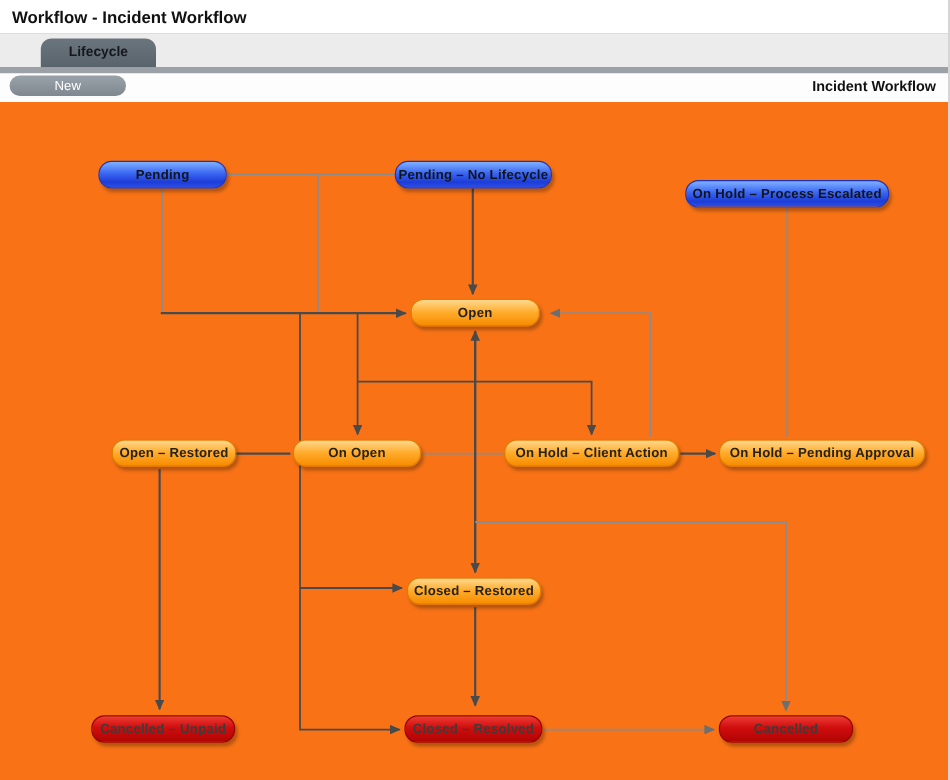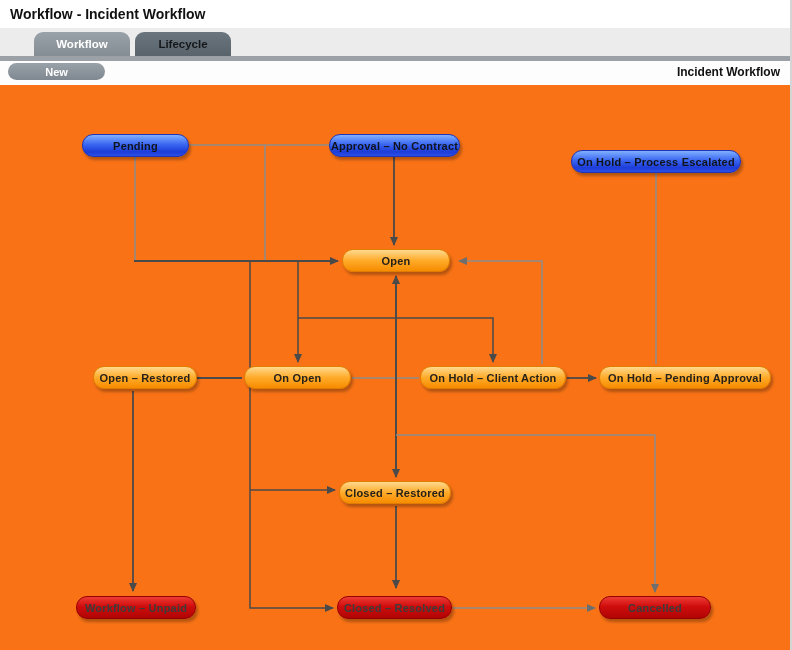--- a/index.html
+++ b/index.html
@@ -18,21 +18,21 @@
     height:24px; min-width:96px; padding:0 18px; border-radius:9px 9px 0 0;
     font-size:11.5px; font-weight:bold; display:flex; align-items:center; justify-content:center;
     cursor:default;
   }
   .tab.active { background:linear-gradient(180deg,#9aa2a9,#848d94); color:#ffffff; }
   .tab.inactive { background:linear-gradient(180deg,#6b757d,#59636b); color:#15181b; }
   #divider-bar { position:absolute; left:0; top:56px; width:100%; height:5px; background:#9ba1a6; }
   #toolbar { position:absolute; left:0; top:61px; width:100%; height:24px; background:#fdfdfd; }
   #new-button {
     position:absolute; left:8px; top:2px; width:97px; height:17px; border-radius:9px;
-    background:linear-gradient(180deg,#9aa2a9,#7f8890); color:#ffffff; font-size:11px; font-weight:bold;
+    background:linear-gradient(180deg,#9aa2a9,#7f8890); color:#ffffff; font-size:11px; font-weight:normal;
     display:flex; align-items:center; justify-content:center; border:none; cursor:default;
   }
   #diagram-title { position:absolute; right:10px; top:4px; font-size:12px; font-weight:bold; color:#111111; }
   
   #diagram { position:absolute; left:0; top:0; width:792px; height:650px;border-radius:26px; }
   #edge-layer { position:absolute; left:0; top:0; }
   .node {
     position:absolute; height:23px; border-radius:11px; font-size:11px; font-weight:bold;
     display:flex; align-items:center; justify-content:center; letter-spacing:0.2px;
     box-shadow:2px 3px 3px rgba(0,0,0,0.28); cursor:default; white-space:nowrap;
@@ -54,21 +54,20 @@
 <body>
 
 <div id="page">
 
   <div id="title-bar">
     <div id="page-title">Workflow - Incident Workflow</div>
   </div>
 
   <div id="tab-band">
     <div id="tab-bar">
-        <div class="tab active">Workflow</div>
         <div class="tab inactive">Lifecycle</div>
       </div>
   </div>
 
   <div id="divider-bar"></div>
 
   <div id="toolbar">
     <button id="new-button">New</button>
     <div id="diagram-title">Incident Workflow</div>
   </div>
@@ -100,27 +99,27 @@
           <path d="M567 378 H596" fill="none" stroke="#4a4a4a" stroke-width="1.8" marker-end="url(#arrow-dark)"></path>
           <path d="M396 276 V477" fill="none" stroke="#4a4a4a" stroke-width="2" marker-end="url(#arrow-dark)" marker-start="url(#arrow-dark)"></path>
           <path d="M396 435 H655 V592" fill="none" stroke="#8c8c8c" stroke-width="1.5" marker-end="url(#arrow-gray)"></path>
           <path d="M396 506 V588" fill="none" stroke="#4a4a4a" stroke-width="1.8" marker-end="url(#arrow-dark)"></path>
           <path d="M453 608 H595" fill="none" stroke="#8c8c8c" stroke-width="1.5" marker-end="url(#arrow-gray)"></path>
           <path d="M133 391 V591" fill="none" stroke="#4a4a4a" stroke-width="1.8" marker-end="url(#arrow-dark)"></path>
         </g>
     </svg>
     <div id="node-layer">
         <div class="node blue" style="left: 82px; top: 134px; width: 107px;">Pending</div>
-        <div class="node blue" style="left: 329px; top: 134px; width: 131px;">Approval – No Contract</div>
+        <div class="node blue" style="left: 329px; top: 134px; width: 131px;">Pending – No Lifecycle</div>
         <div class="node blue" style="left: 571px; top: 150px; width: 170px;">On Hold – Process Escalated</div>
         <div class="node orange" style="left: 342px; top: 249px; width: 108px;">Open</div>
         <div class="node orange" style="left: 49px; top: 366px; width: 104px; margin-left: 44px;">Open – Restored</div>
         <div class="node orange" style="left: 244px; top: 366px; width: 107px;">On Open</div>
         <div class="node orange" style="left: 420px; top: 366px; width: 146px;">On Hold – Client Action</div>
         <div class="node orange" style="left: 599px; top: 366px; width: 172px;">On Hold – Pending Approval</div>
         <div class="node orange" style="left: 339px; top: 481px; width: 112px;">Closed – Restored</div>
-        <div class="node red" style="left: 76px; top: 596px; width: 120px;">Workflow – Unpaid</div>
+        <div class="node red" style="left: 76px; top: 596px; width: 120px;">Cancelled – Unpaid</div>
         <div class="node red" style="left: 337px; top: 596px; width: 115px;">Closed – Resolved</div>
         <div class="node red" style="left: 599px; top: 596px; width: 112px;">Cancelled</div>
       </div>
   </div>
 
 </div>
 
 </body></html>

